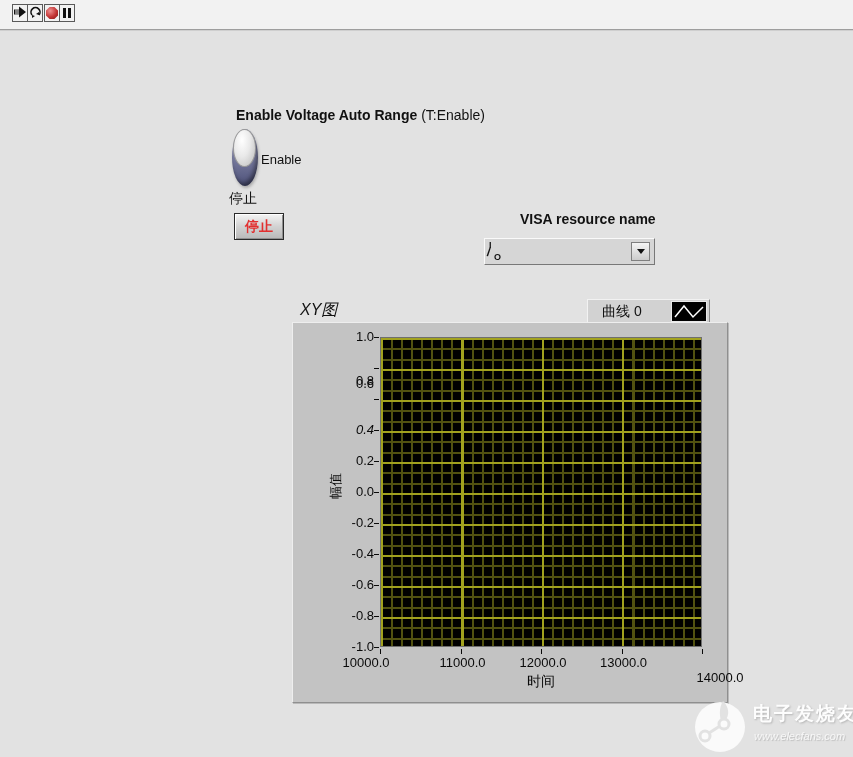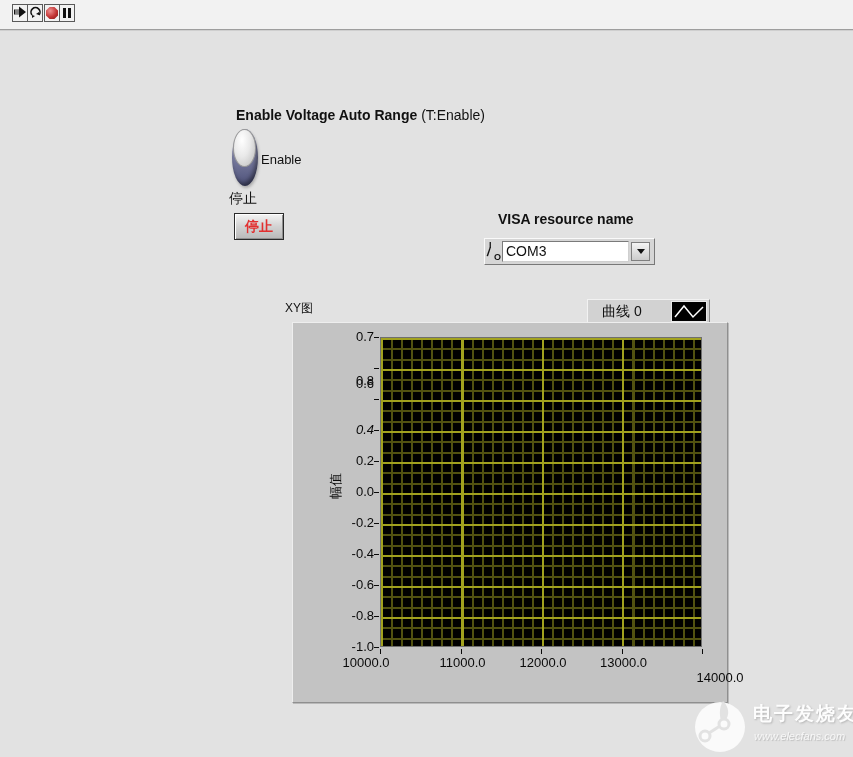--- a/index.html
+++ b/index.html
@@ -90,21 +90,21 @@
     border:1px solid #7f7f7f;
     display:flex; align-items:center; justify-content:center; cursor:pointer;
   }
   .combo-drop i {
     width:0; height:0;
     border-left:4px solid transparent; border-right:4px solid transparent;
     border-top:5px solid #111;
   }
 
   
-  .graph-caption { position:absolute; left:285px; top:300px; font-size:12px; }
+  .graph-caption { position:absolute; left:300px; top:300px; font-size:16px;font-style:italic; }
   .legend {
     position:absolute; left:587px; top:299px; width:123px; height:25px;
     background:#d2d2d2;
     border:1px solid; border-color:#f2f2f2 #8a8a8a #8a8a8a #f2f2f2;
     display:flex; align-items:center; cursor:pointer;
   }
   .legend .legend-text { margin-left:14px; font-size:14px;text-align:center; }
   .legend .plot-icon {
     margin-left:auto; margin-right:2px; width:36px; height:21px;
     background:#000; border:1px solid #e9e9e9;
@@ -192,49 +192,49 @@
 <div class="toggle">
   <div class="knob"></div>
 </div>
 <div class="lbl" style="left:261px; top:152px; font-size:13px;">Enable</div>
 
 <div class="lbl" style="left:229px; top:190px;">停止</div>
 <div class="stop-btn">
   <span>停止</span>
 </div>
 
-<div class="lbl bold" style="left:498px; top:211px;text-align:right;">VISA resource name</div>
+<div class="lbl bold" style="left:520px; top:211px;text-align:right;">VISA resource name</div>
 <div class="combo">
   <span class="io-glyph">
     <span class="i">I</span>
       <span class="slash">/</span>
       <span class="o">O</span>
   </span>
-  <div class="combo-field">COM3</div>
   <div class="combo-drop">
     <i></i>
   </div>
 </div>
 
 <div class="graph-caption">XY图</div>
 
 <div class="legend">
   <span class="legend-text">曲线 0</span>
   <span class="plot-icon">
     <svg width="34" height="19" viewBox="0 0 34 19">
         <polyline points="3,15 12,4 21,15 31,5" fill="none" stroke="#ffffff" stroke-width="1.5"></polyline>
       </svg>
   </span>
 </div>
 
 <div class="graph-panel">
   <div class="plot-area"></div>
   <div class="ylabel">幅值</div>
+  <div class="xlabel">时间</div>
   <div id="yticks">
-      <span class="ytick" style="left: 25px; top: 6px;">0.7</span>
+      <span class="ytick" style="left: 25px; top: 6px;">1.0</span>
       <span class="ydash" style="left: 81px; top: 14px;"></span>
       <span class="ytick" style="left: 25px; top: 37px; margin-top: 13px;">0.8</span>
       <span class="ydash" style="left: 81px; top: 45px;"></span>
       <span class="ytick" style="left: 25px; top: 53px;">0.6</span>
       <span class="ydash" style="left: 81px; top: 76px;"></span>
       <span class="ytick" style="left: 25px; top: 99px; font-style: italic;">0.4</span>
       <span class="ydash" style="left: 81px; top: 107px;"></span>
       <span class="ytick" style="left: 25px; top: 130px;">0.2</span>
       <span class="ydash" style="left: 81px; top: 138px;"></span>
       <span class="ytick" style="left: 25px; top: 161px;">0.0</span>

